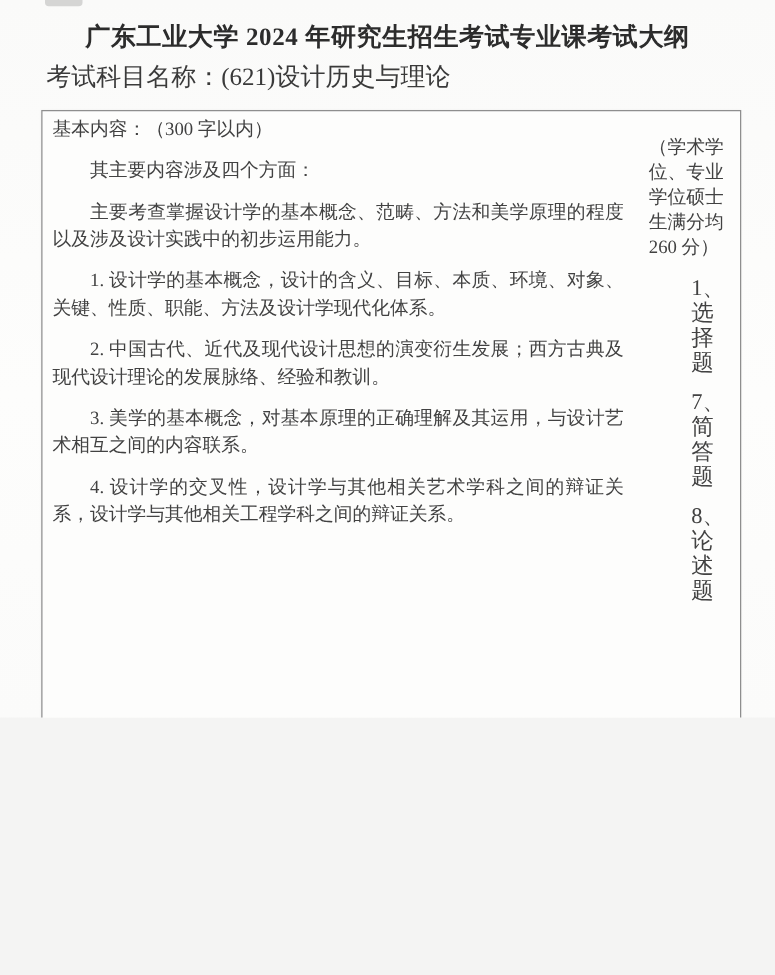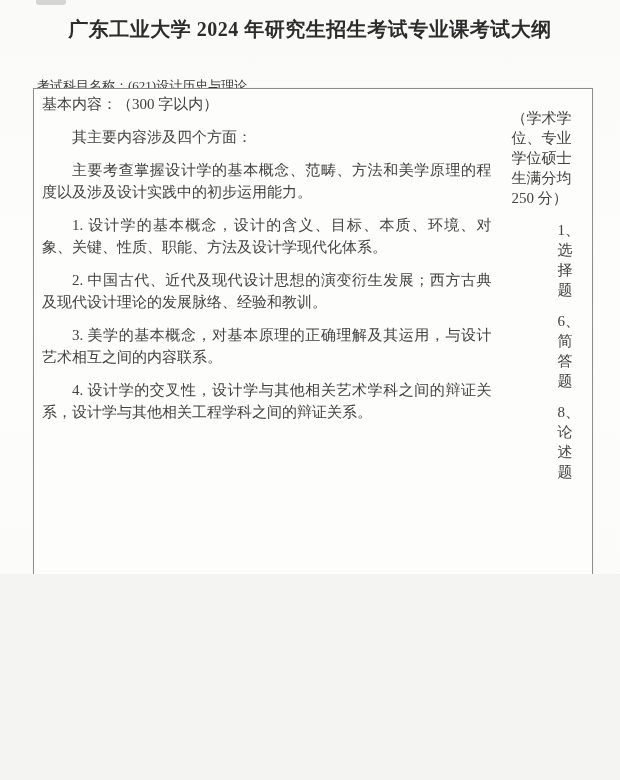--- a/index.html
+++ b/index.html
@@ -27,23 +27,23 @@
     width: 100%;
     text-align: center;
     font-size: 20px;
     font-weight: bold;
     color: #2c2c2c;
     letter-spacing: 0.5px;
     margin: 0;
   }
   .subject-line {
     position: absolute;
-    top: 77px;
+    top: 48px;
     left: 37px;
-    font-size: 13px;
+    font-size: 20px;
     color: #3a3a3a;
     white-space: nowrap;
   }
   .content-box {
     position: absolute;
     top: 88px;
     left: 33px;
     width: 560px;
     height: 677px;
     box-sizing: border-box;
@@ -90,23 +90,23 @@
     line-height: 20px;
     margin: 15px 0 0 0;
     color: #424242;
   }
   .q-list {
     list-style: none;
     margin: 12px 0 0 0;
     padding: 0 0 0 34px;
   }
   .q-list li {
-    font-size: 15px;
+    font-size: 18px;
     line-height: 20px;
-    margin: 0 0 11px 12px;
+    margin: 0 0 11px 0;
     color: #424242;
   }
   
   .smudge {
     position: absolute;
     background: #e9e9e8;
     border-radius: 5px;
     filter: blur(1px);
   }
   .smudge-1 { left: 145px; top: 654px; width: 54px; height: 13px; }
@@ -148,24 +148,24 @@
       <p class="box-header">基本内容：（300 字以内）</p>
       <p class="para">其主要内容涉及四个方面：</p>
       <p class="para">主要考查掌握设计学的基本概念、范畴、方法和美学原理的程度以及涉及设计实践中的初步运用能力。</p>
       <p class="para">1. 设计学的基本概念，设计的含义、目标、本质、环境、对象、关键、性质、职能、方法及设计学现代化体系。</p>
       <p class="para">2. 中国古代、近代及现代设计思想的演变衍生发展；西方古典及现代设计理论的发展脉络、经验和教训。</p>
       <p class="para">3. 美学的基本概念，对基本原理的正确理解及其运用，与设计艺术相互之间的内容联系。</p>
       <p class="para">4. 设计学的交叉性，设计学与其他相关艺术学科之间的辩证关系，设计学与其他相关工程学科之间的辩证关系。</p>
     </div>
 
     <div class="question-section">
-      <p class="q-note">（学术学位、专业学位硕士生满分均 250 分）</p>
+      <p class="q-note">（学术学位、专业学位硕士生满分均 260 分）</p>
       <ul class="q-list">
         <li>1、选择题</li>
-        <li>6、简答题</li>
+        <li>7、简答题</li>
         <li>8、论述题</li>
       </ul>
     </div>
 
   </div>
 
   <div class="corner-mark"></div>
   <div class="smudge smudge-1"></div>
   <div class="smudge smudge-2"></div>
   <div class="smudge smudge-3"></div>

